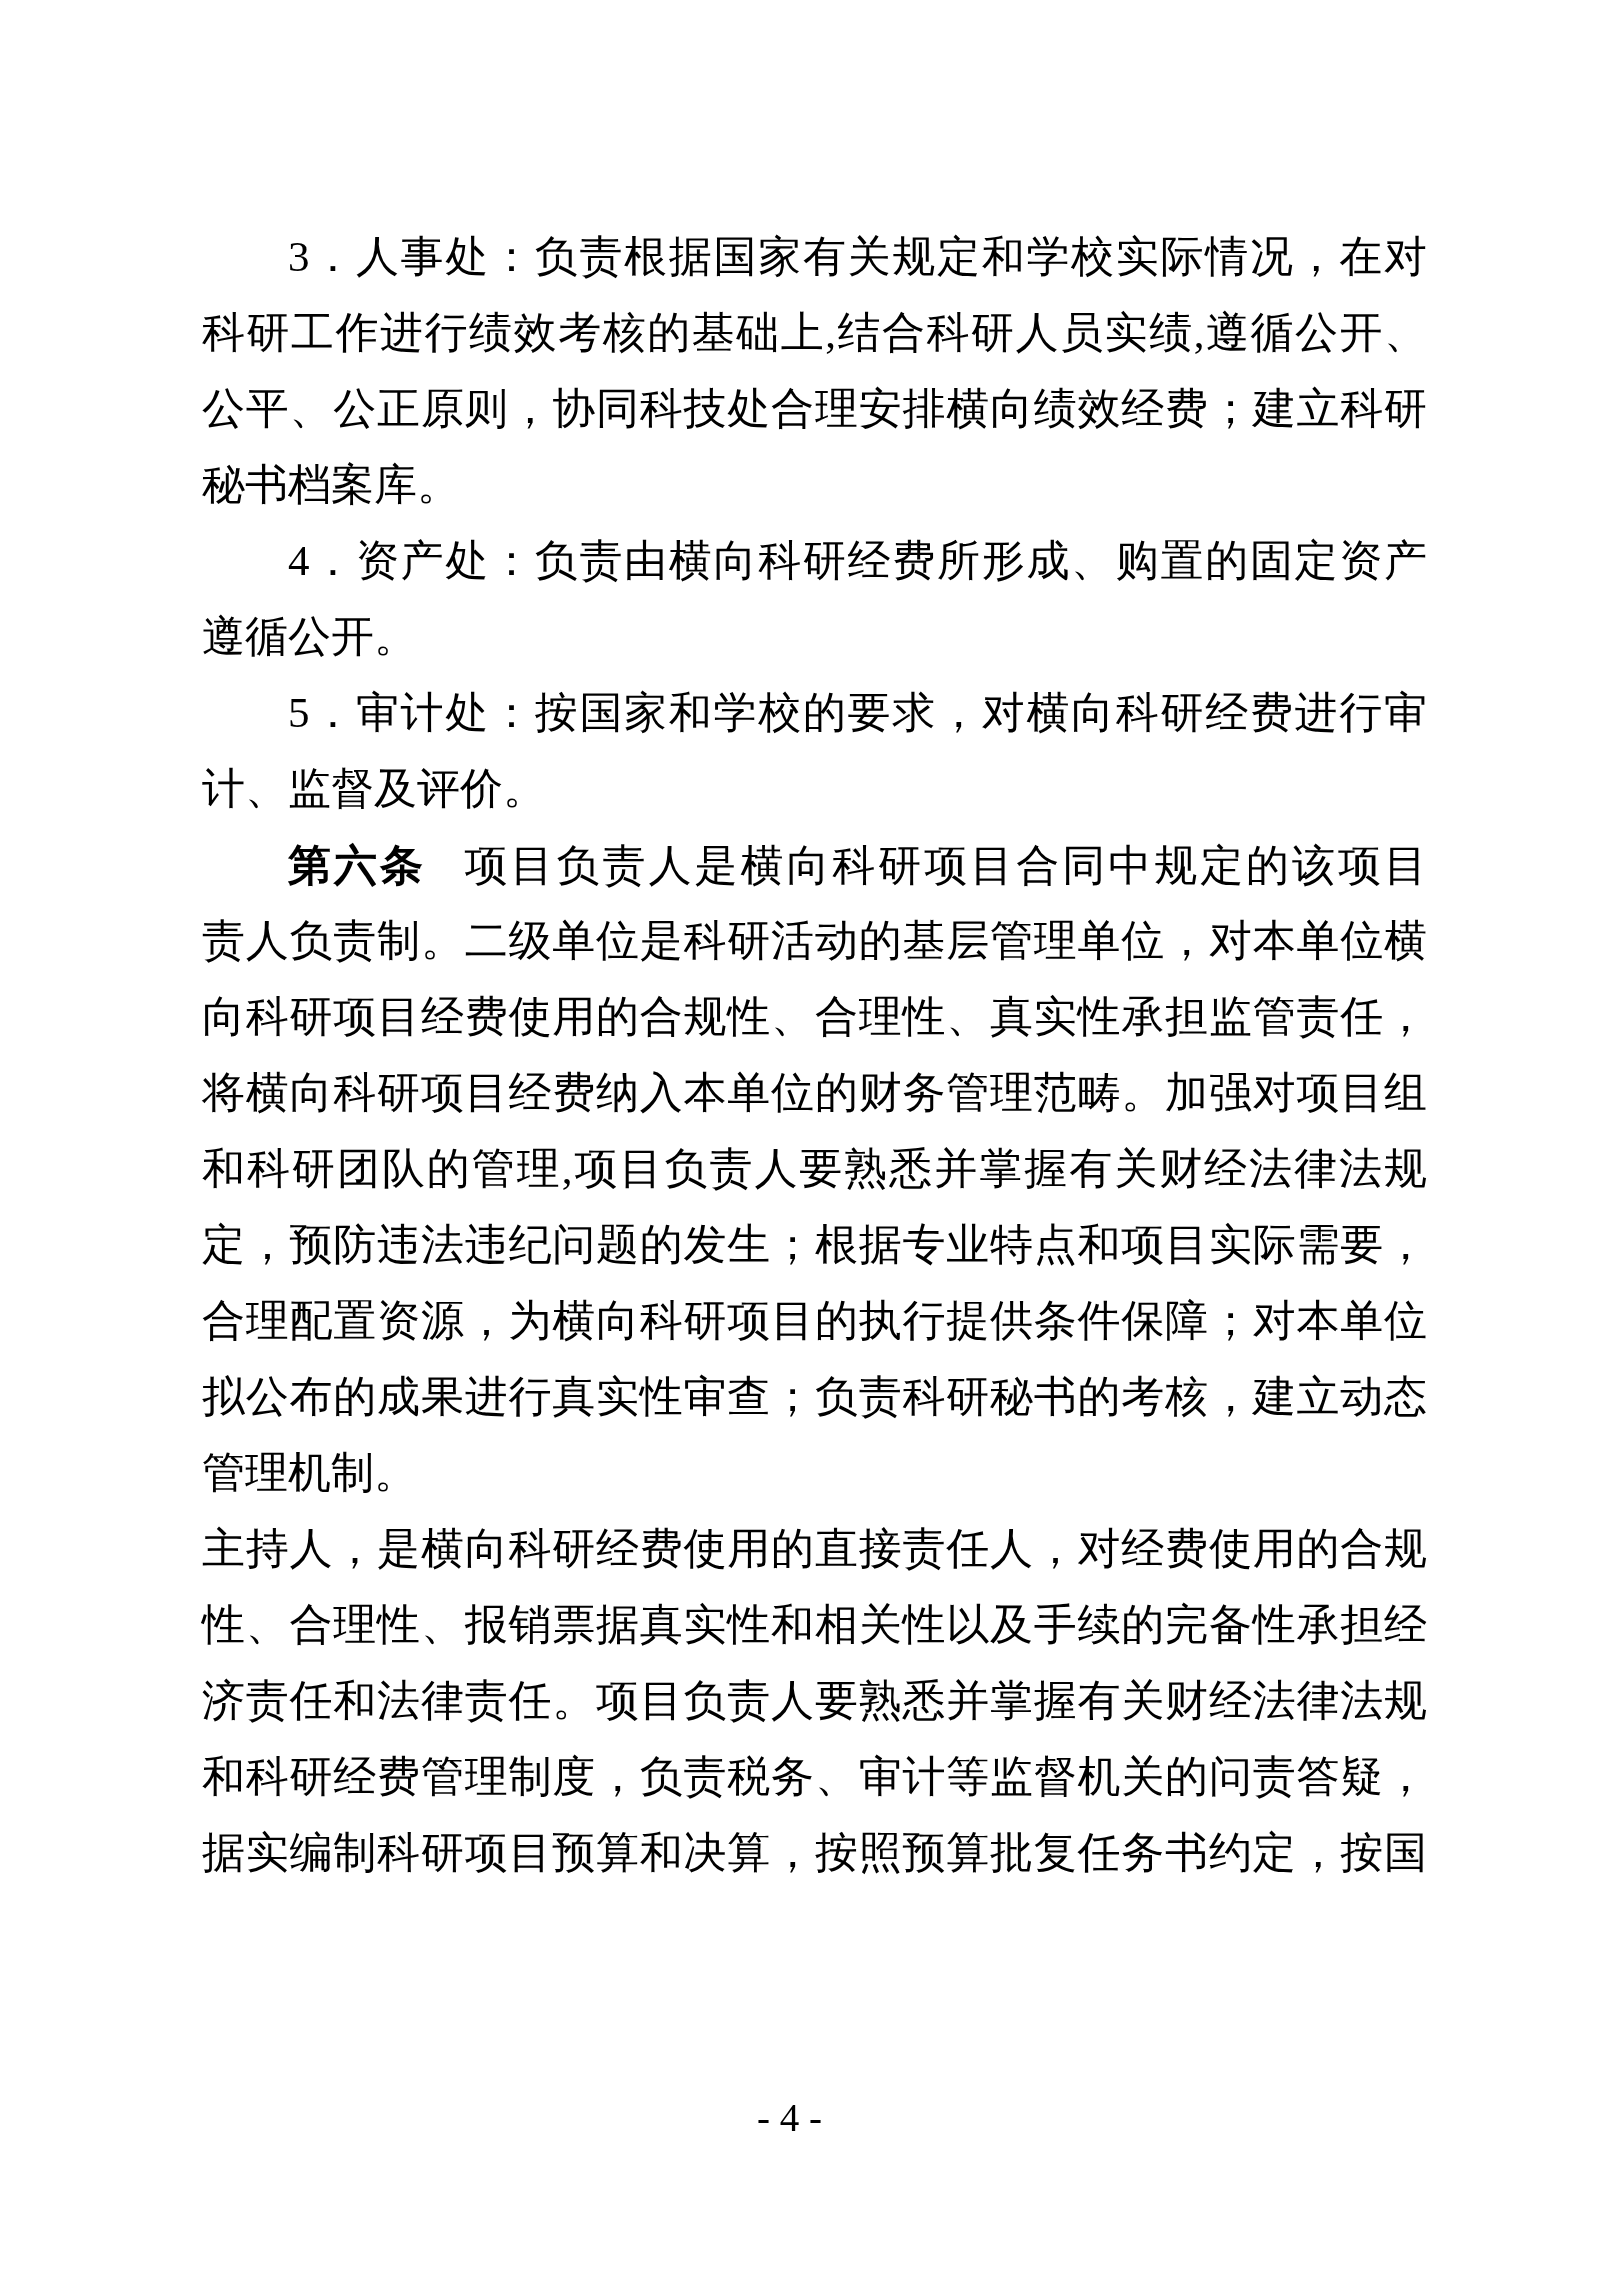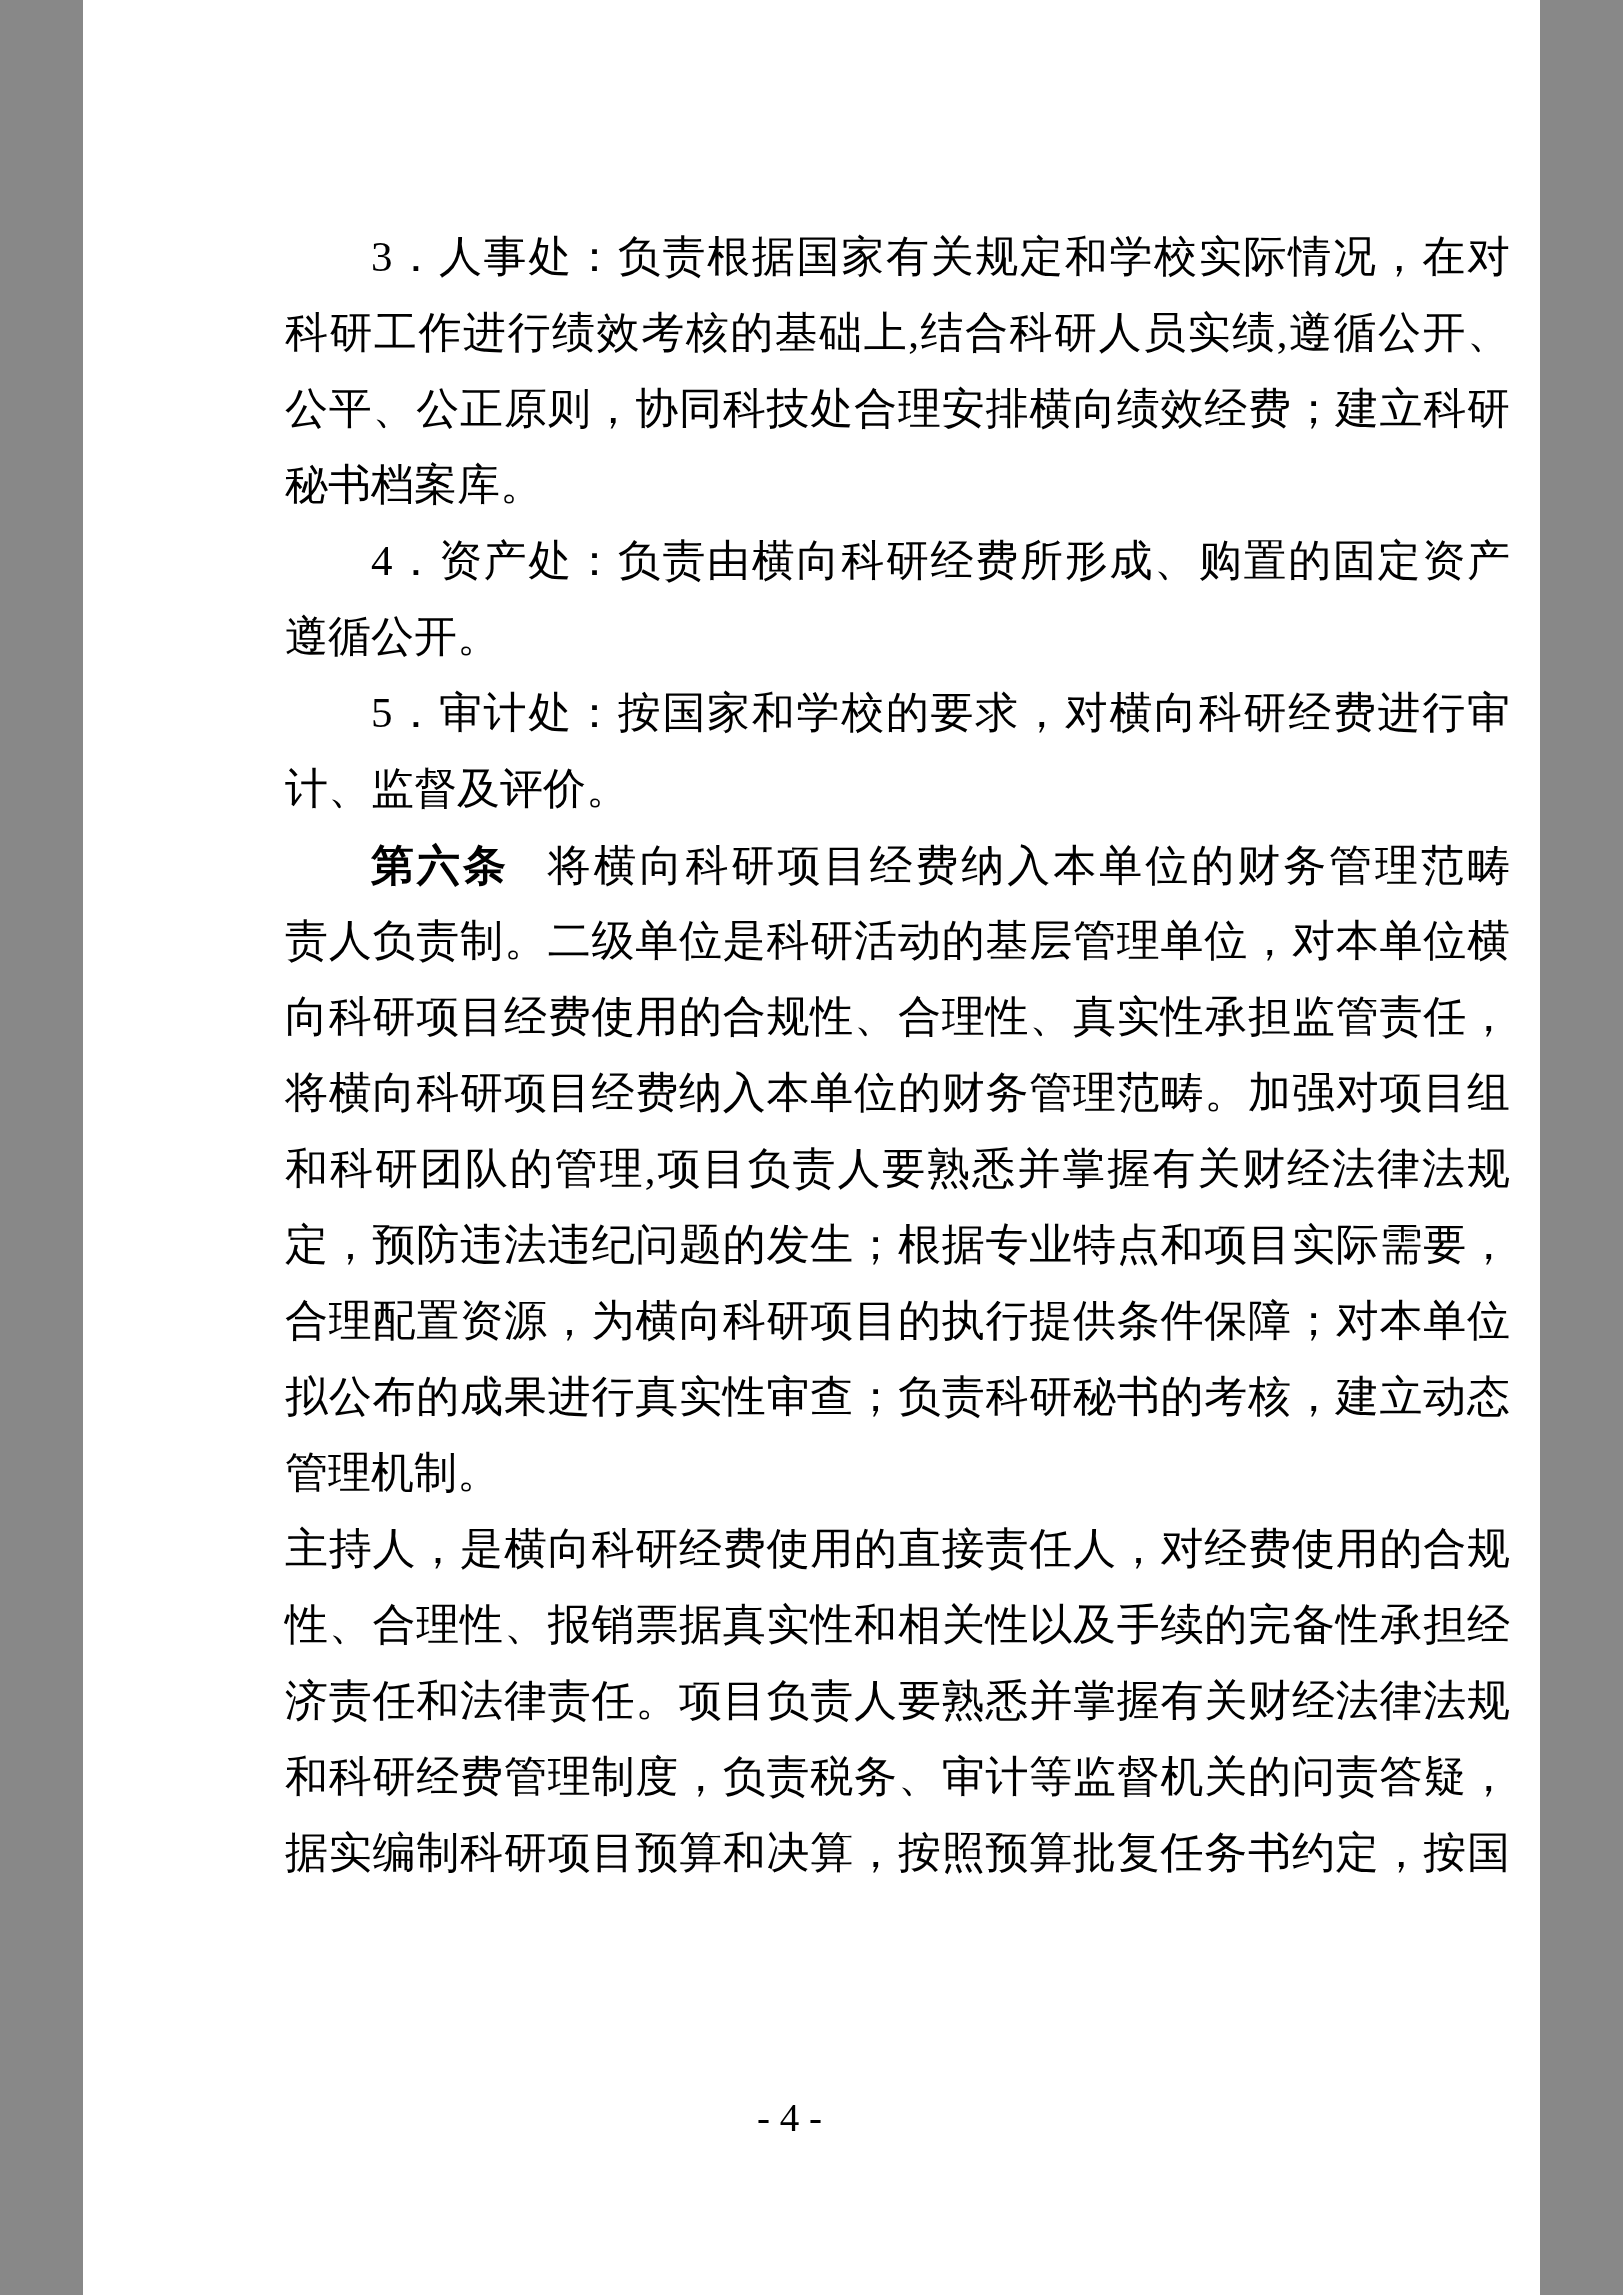--- a/index.html
+++ b/index.html
@@ -1,18 +1,18 @@
 <!DOCTYPE html>
 <html style="font-size:10.5px"><head>
 <meta charset="utf-8">
 <style>
   html, body { margin: 0; padding: 0; background: #888; }
   .page {
     position: relative;
-    width: 1457px;
+    width: 1623px;
     height: 2295px;
     margin: 0 auto;
     background: #ffffff;
     color: #000000;
     font-family: "Liberation Serif", serif;
     overflow: hidden;
   }
   .text-block {
     position: absolute;
     left: 202px;
@@ -55,21 +55,21 @@
     <div class="line">科研工作进行绩效考核的基础上,结合科研人员实绩,遵循公开、</div>
     <div class="line">公平、公正原则，协同科技处合理安排横向绩效经费；建立科研</div>
     <div class="line end">秘书档案库。</div>
 
     <div class="line indent">4．资产处：负责由横向科研经费所形成、购置的固定资产</div>
     <div class="line end">遵循公开。</div>
 
     <div class="line indent">5．审计处：按国家和学校的要求，对横向科研经费进行审</div>
     <div class="line end">计、监督及评价。</div>
 
-    <div class="line indent"><span class="article-no">第六条</span><span>将横向科研项目经费纳入本单位的财务管理范畴</span></div>
+    <div class="line indent"><span class="article-no">第六条</span><span>项目负责人是横向科研项目合同中规定的该项目</span></div>
     <div class="line">责人负责制。二级单位是科研活动的基层管理单位，对本单位横</div>
     <div class="line">向科研项目经费使用的合规性、合理性、真实性承担监管责任，</div>
     <div class="line">将横向科研项目经费纳入本单位的财务管理范畴。加强对项目组</div>
     <div class="line">和科研团队的管理,项目负责人要熟悉并掌握有关财经法律法规</div>
     <div class="line">定，预防违法违纪问题的发生；根据专业特点和项目实际需要，</div>
     <div class="line">合理配置资源，为横向科研项目的执行提供条件保障；对本单位</div>
     <div class="line">拟公布的成果进行真实性审查；负责科研秘书的考核，建立动态</div>
     <div class="line end">管理机制。</div>
 
     <div class="line">主持人，是横向科研经费使用的直接责任人，对经费使用的合规</div>

